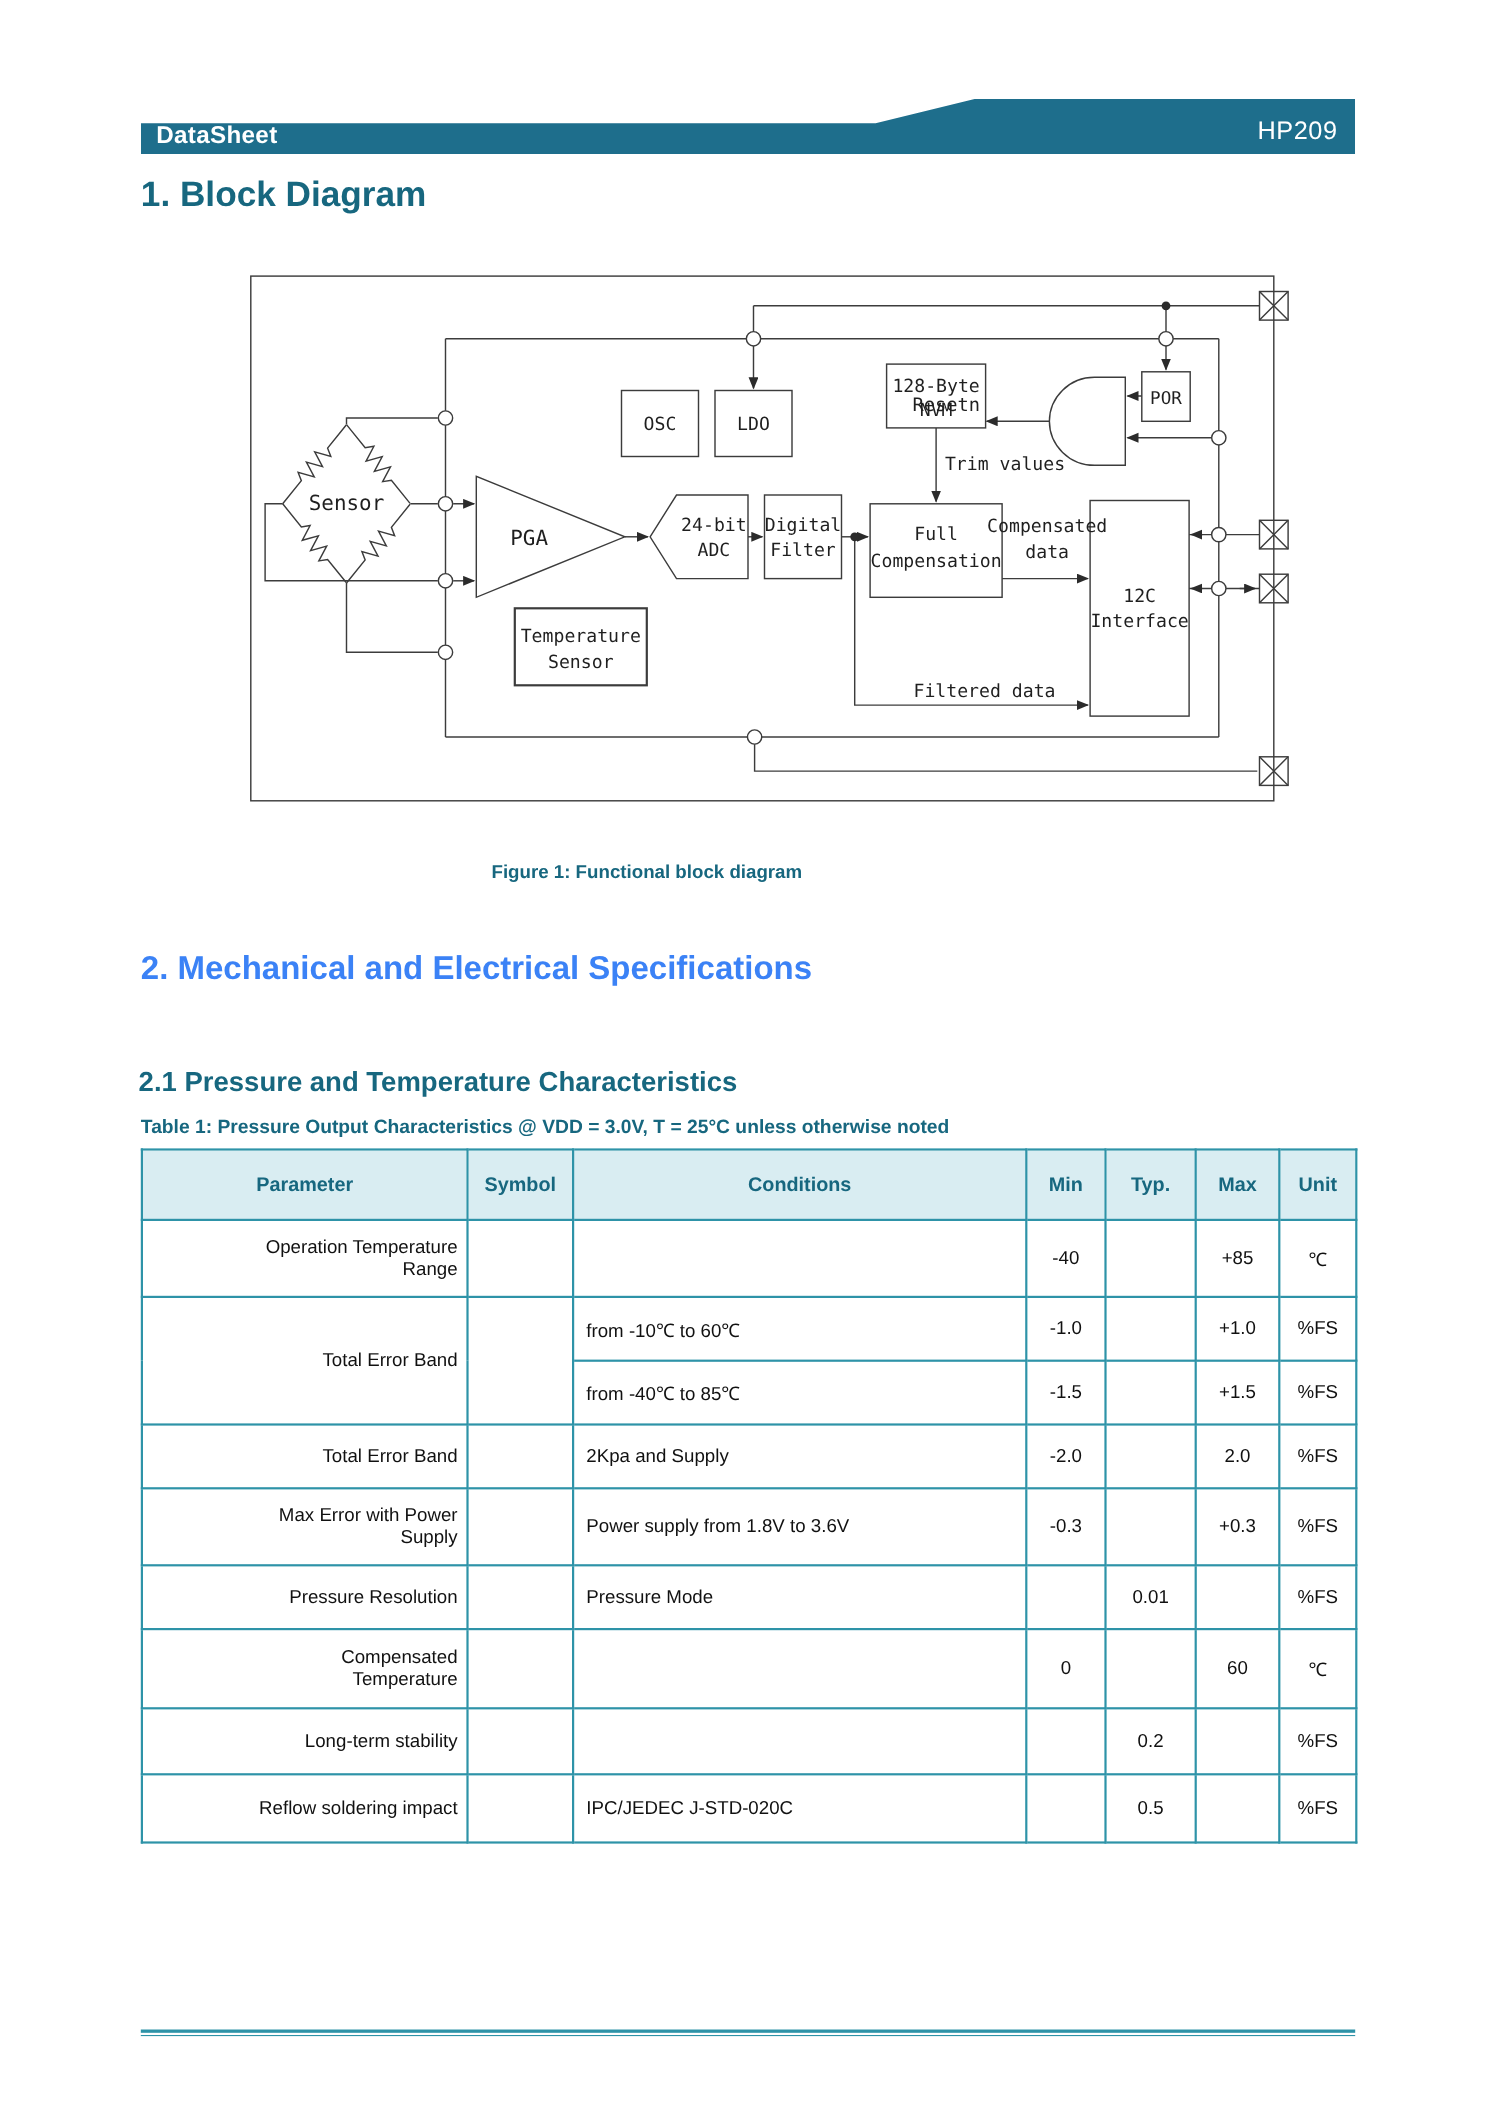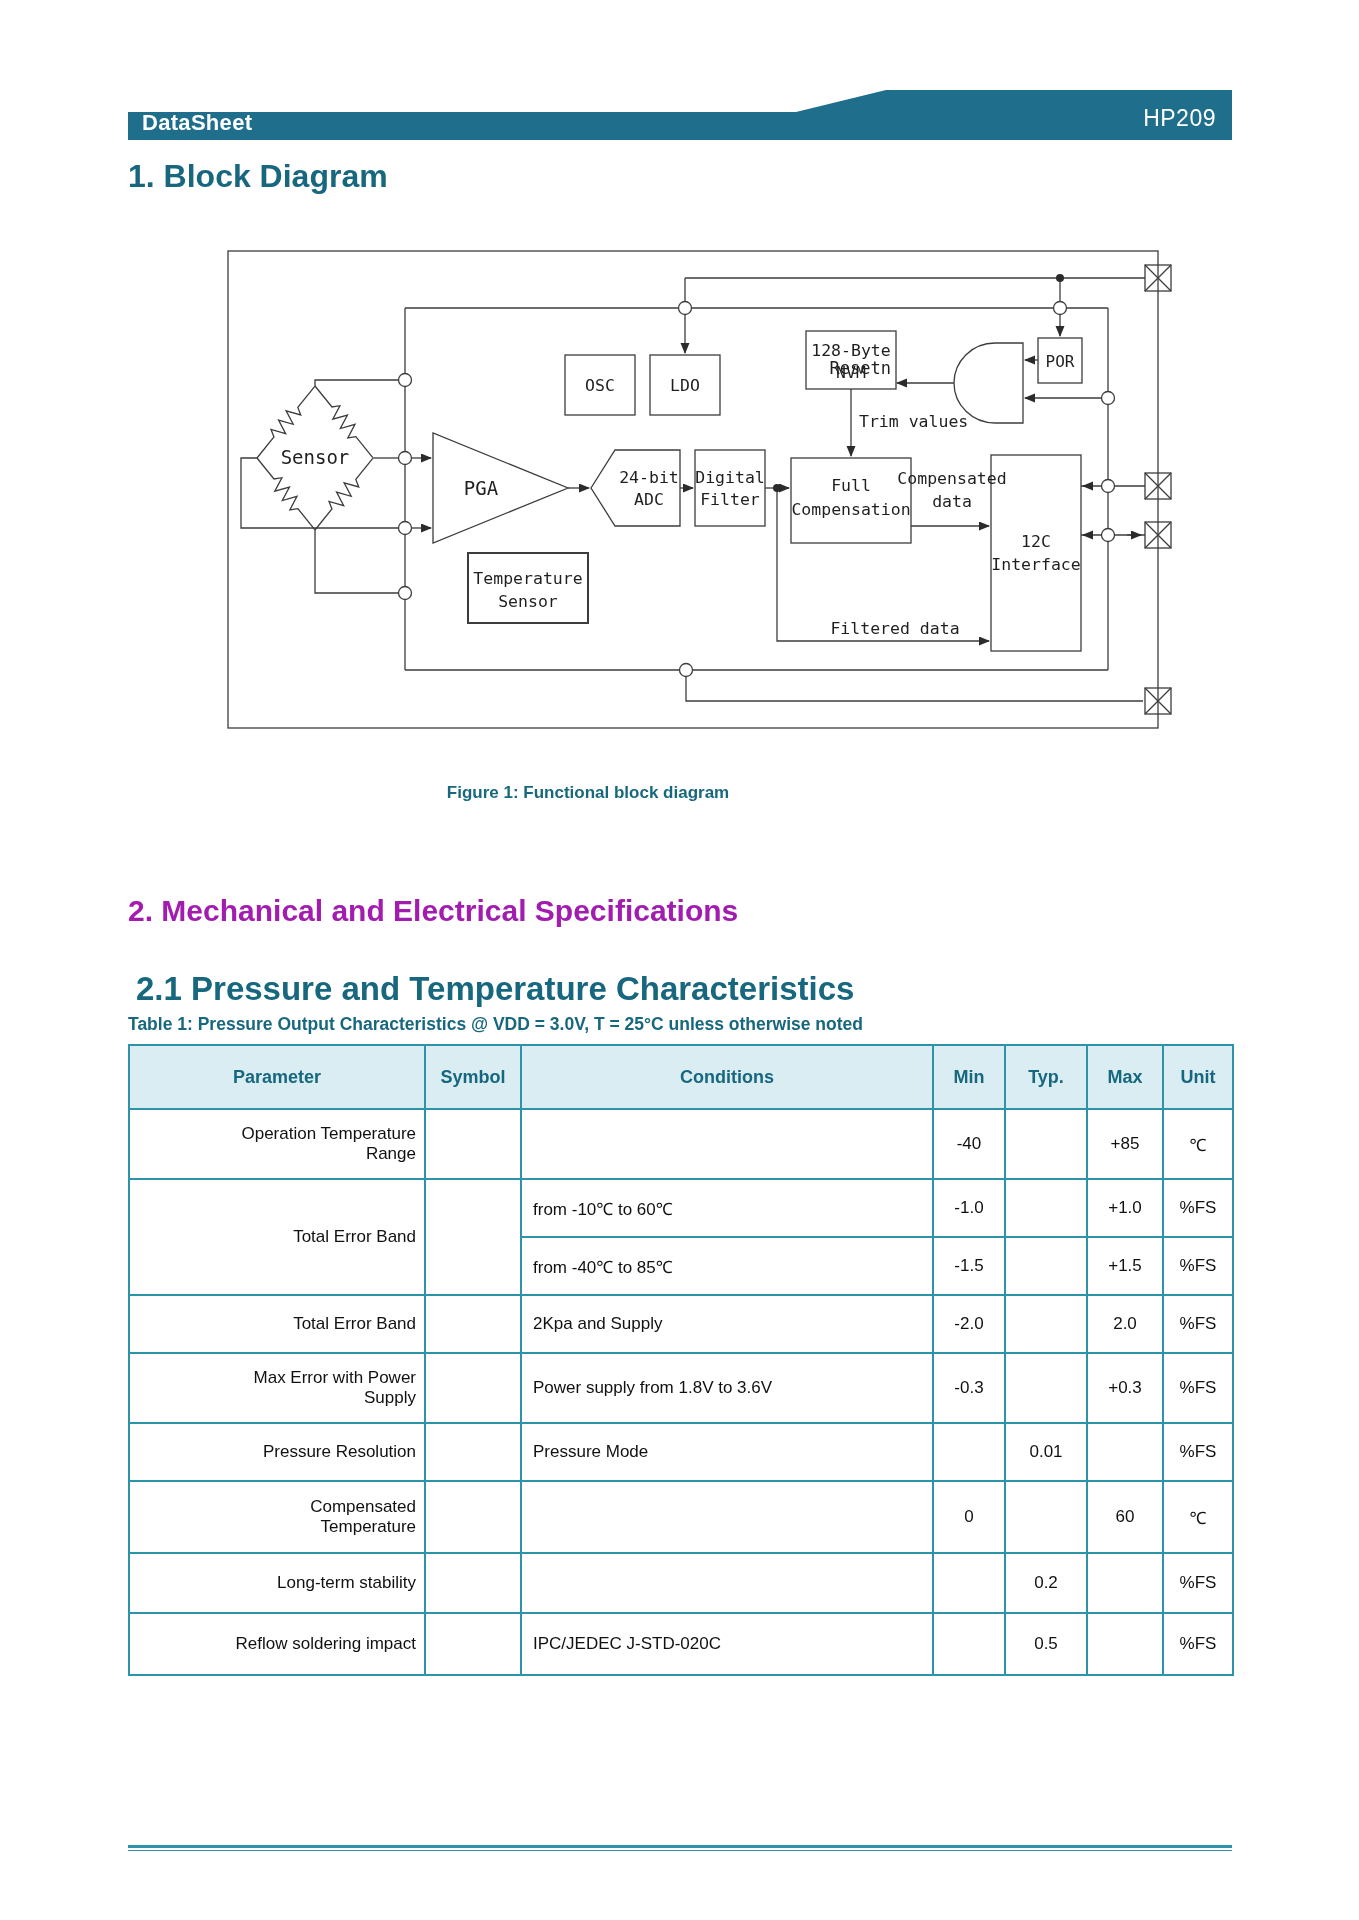--- a/index.html
+++ b/index.html
@@ -19,22 +19,22 @@
   .hdr-left{
     position:absolute;left:14px;bottom:4px;
     color:#ffffff;font-size:22px;font-weight:bold;letter-spacing:.3px;
   }
   .hdr-right{
     position:absolute;right:16px;bottom:8px;
     color:#ffffff;font-size:23px;letter-spacing:.5px;
   }
   
   .h1a{position:absolute;left:128px;top:158px;color:#17677f;font-size:32px;font-weight:bold;}
-  .h1b{position:absolute;left:128px;top:894px;color:#a21caf;font-size:30px;font-weight:bold;}
-  .h2a{position:absolute;left:136px;top:970px;color:#17677f;font-size:33px;font-weight:bold;}
+  .h1b{position:absolute;left:128px;top:864px;color:#3b82f6;font-size:30px;font-weight:bold;}
+  .h2a{position:absolute;left:126px;top:970px;color:#17677f;font-size:25px;font-weight:bold;}
   .tbl-title{position:absolute;left:128px;top:1014px;color:#17677f;font-size:17.5px;font-weight:bold;}
   .fig-cap{position:absolute;left:128px;top:783px;width:920px;text-align:center;
     color:#17677f;font-size:17px;font-weight:bold;}
   
   .diagram{position:absolute;left:183px;top:243px;width:990px;height:505px;}
   .diagram text{font-family:"DejaVu Sans Mono", monospace;fill:#1f1f1f;stroke:none;}
   
   .spec-table{
     position:absolute;left:128px;top:1044px;width:1104px;
     border-collapse:collapse;table-layout:fixed;

